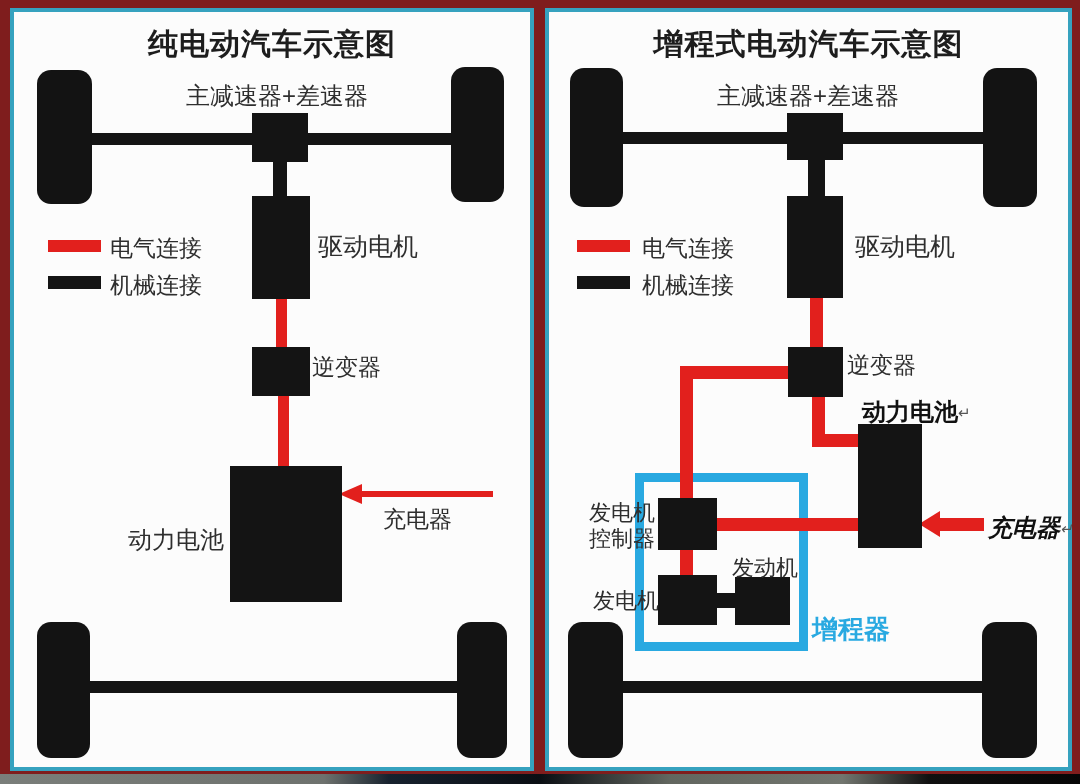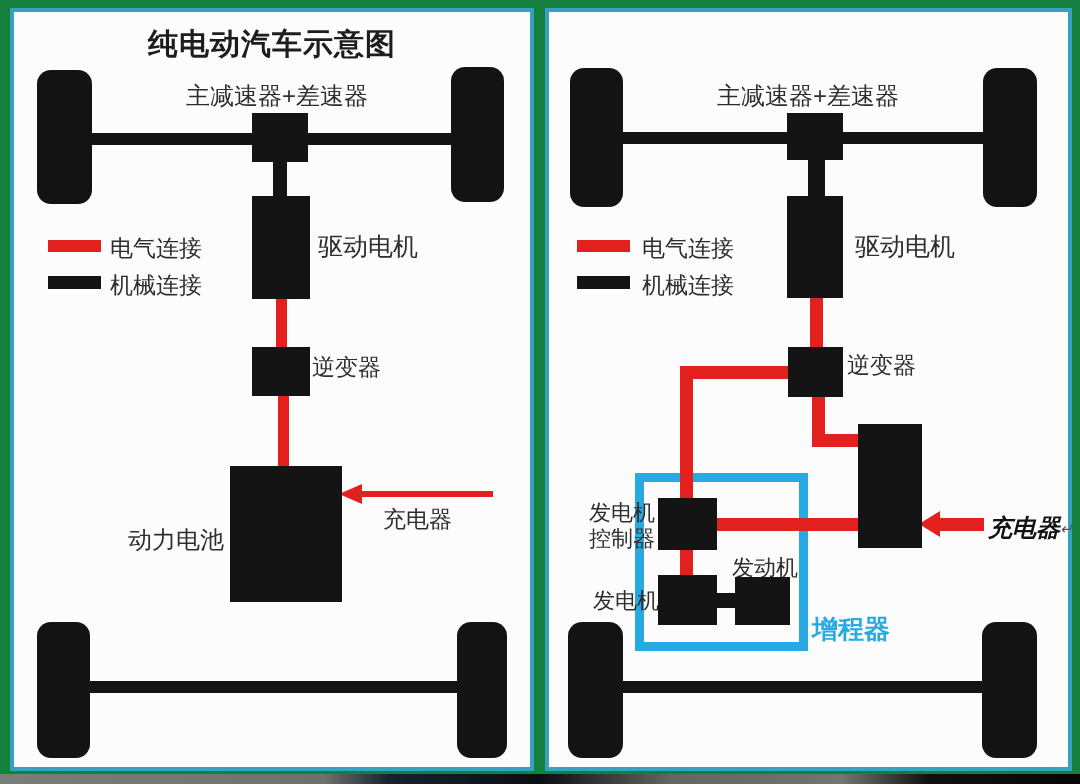--- a/index.html
+++ b/index.html
@@ -1,18 +1,18 @@
 <!DOCTYPE html>
 <html><head>
 <meta charset="utf-8">
 <style>
   * { margin:0; padding:0; box-sizing:border-box; }
   html,body { width:1080px; height:784px; background:#ffffff; overflow:hidden;
               font-family:"Liberation Sans", sans-serif; }
-  #stage { position:relative; width:1080px; height:784px; background:#15803d; }
+  #stage { position:relative; width:1080px; height:784px; background:#7f1d1d; }
 
   .panel { position:absolute; top:8px; height:763px; background:#fcfcfc;
            border:4px solid #36a2bf; }
   #panel-left  { left:10px;  width:524px; }
   #panel-right { left:545px; width:527px; }
 
   .panel-title { position:absolute; top:12px; left:0; width:100%; text-align:center;
                  font-size:30px; font-weight:bold; color:#1d1d1d; letter-spacing:1px; }
 
   .blackbox { position:absolute; background:#141414; z-index:5; }
@@ -80,20 +80,21 @@
     <div class="lbl" style="left:96px; top:221px;">电气连接</div>
     <div class="legend-swatch black" style="left:34px; top:264px;"></div>
     <div class="lbl" style="left:96px; top:258px;">机械连接</div>
 
     <div class="wheel" style="left:23px; top:610px; width:53px; height:136px;"></div>
     <div class="wheel" style="left:443px; top:610px; width:50px; height:136px;"></div>
     <div class="axle" style="left:50px; top:669px; width:428px;"></div>
   </div>
 
   <div class="panel" id="panel-right">
+    <div class="panel-title">增程式电动汽车示意图</div>
 
     <div class="wheel" style="left:21px; top:56px; width:53px; height:139px;"></div>
     <div class="wheel" style="left:434px; top:56px; width:54px; height:139px;"></div>
     <div class="axle" style="left:50px; top:120px; width:420px;"></div>
 
     <div class="lbl" style="left:168px; top:68px; font-size:24px;">主减速器+差速器</div>
     <div class="blackbox" style="left:238px; top:101px; width:56px; height:47px;"></div>
 
     <div class="shaft" style="left:259px; top:148px; width:17px; height:38px;"></div>
 
@@ -109,20 +110,21 @@
     <div class="lbl blue" style="left:263px; top:600px;">增程器</div>
 
     <div class="redline" style="left:131px; top:354px; width:112px; height:13px;"></div>
     <div class="redline" style="left:131px; top:354px; width:13px; height:140px;"></div>
 
     <div class="redline" style="left:263px; top:384px; width:13px; height:51px;"></div>
     <div class="redline" style="left:263px; top:422px; width:52px; height:13px;"></div>
 
     <div class="redline" style="left:166px; top:506px; width:148px; height:13px;"></div>
 
+    <div class="lbl bold" style="left:313px; top:384px; font-size:24px;"><span>动力电池</span><span class="ret">↵</span></div>
     <div class="blackbox" style="left:309px; top:412px; width:64px; height:124px;"></div>
 
     <div class="redline" style="left:390px; top:506px; width:45px; height:13px;"></div>
     <div class="arrowhead-left big" style="left:370px; top:499px;"></div>
     <div class="lbl bold" style="left:439px; top:500px; font-size:24px;font-style:italic;"><span>充电器</span><span class="ret">↵</span></div>
 
     <div class="blackbox" style="left:109px; top:486px; width:59px; height:52px;"></div>
     <div class="lbl" style="left:40px; top:488px; font-size:22px; line-height:26px; white-space:normal; width:70px; text-align:left;"><span>发电机</span><br><span>控制器</span></div>
 
     <div class="redline" style="left:131px; top:536px; width:13px; height:31px;"></div>

